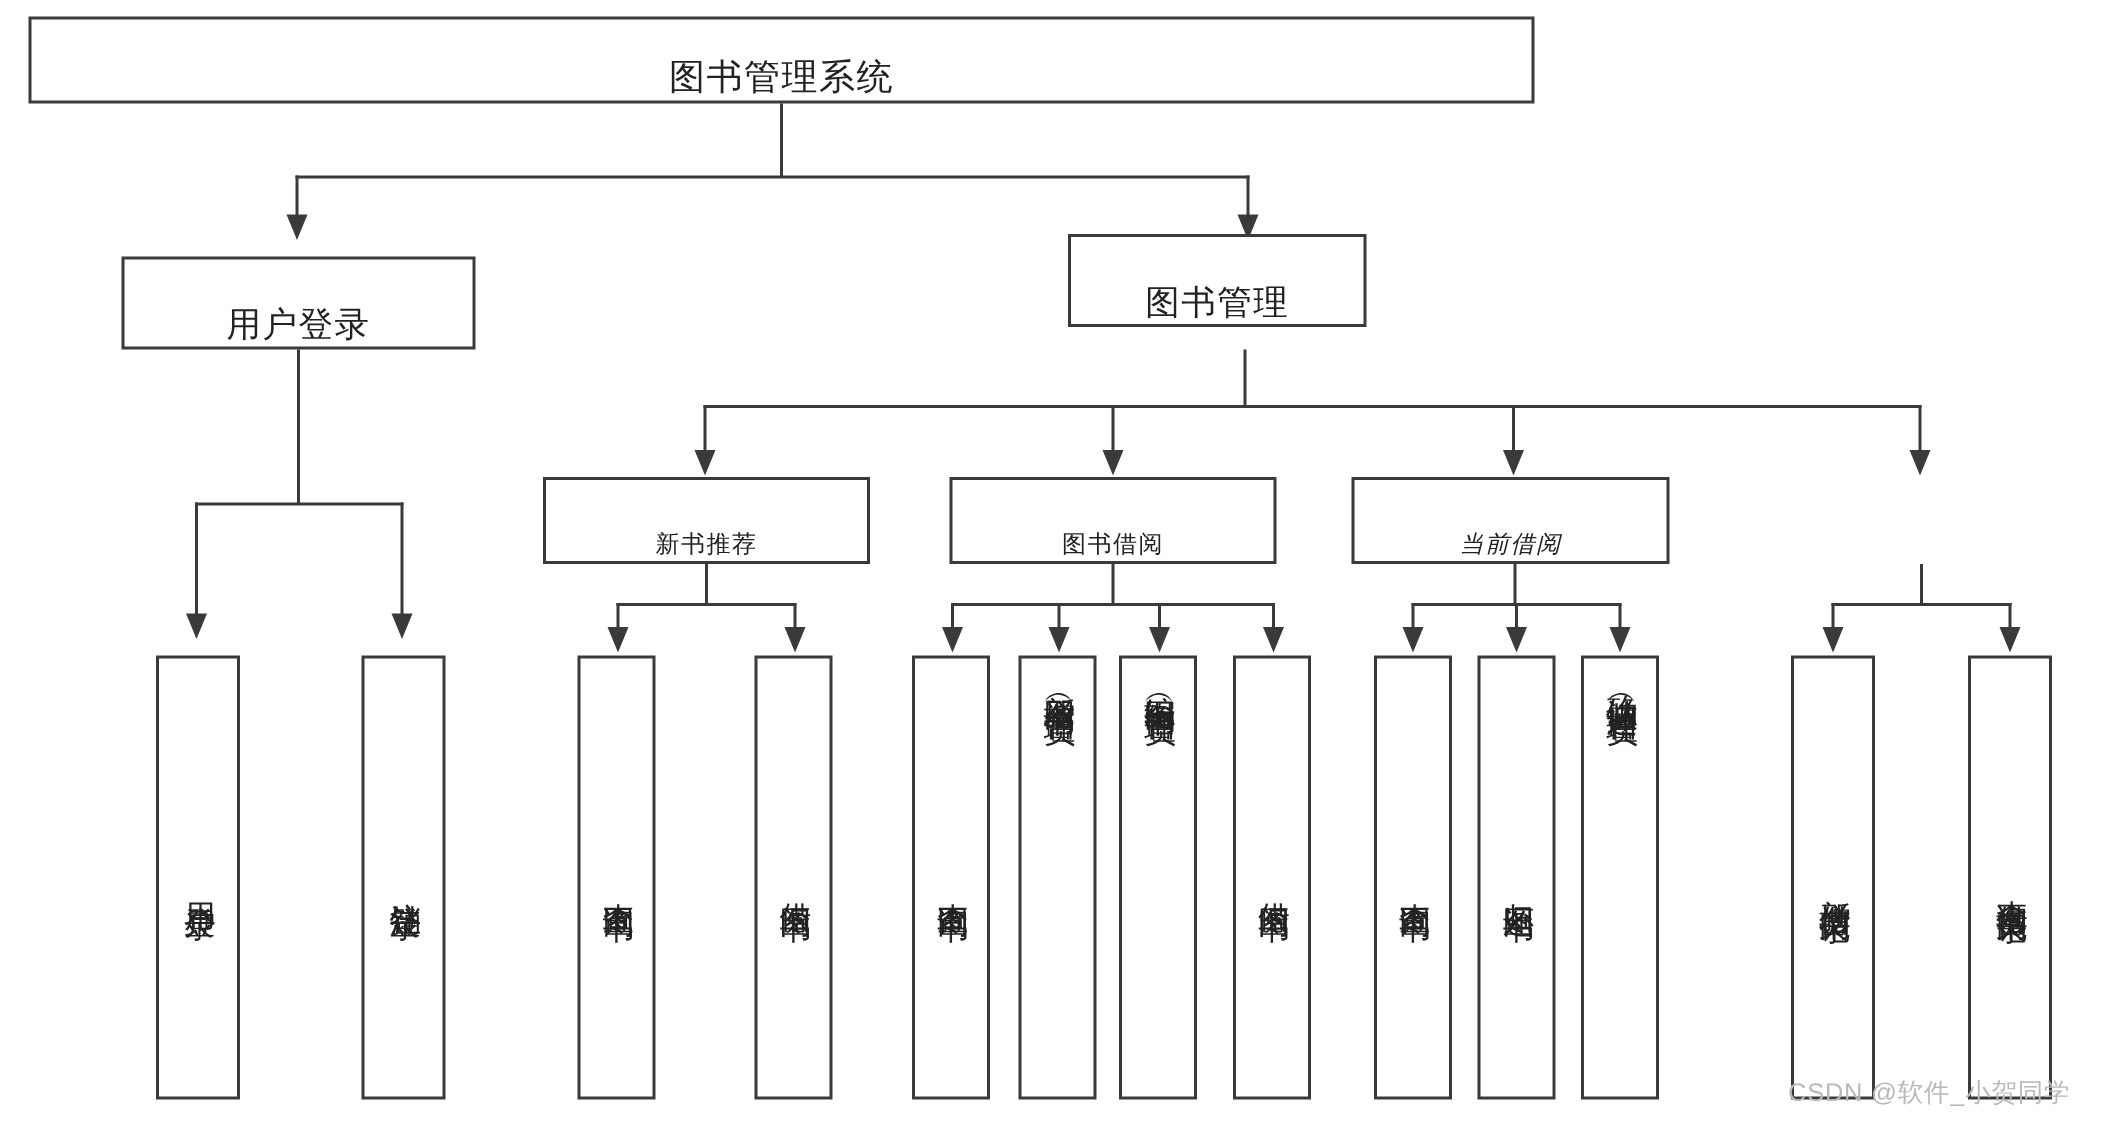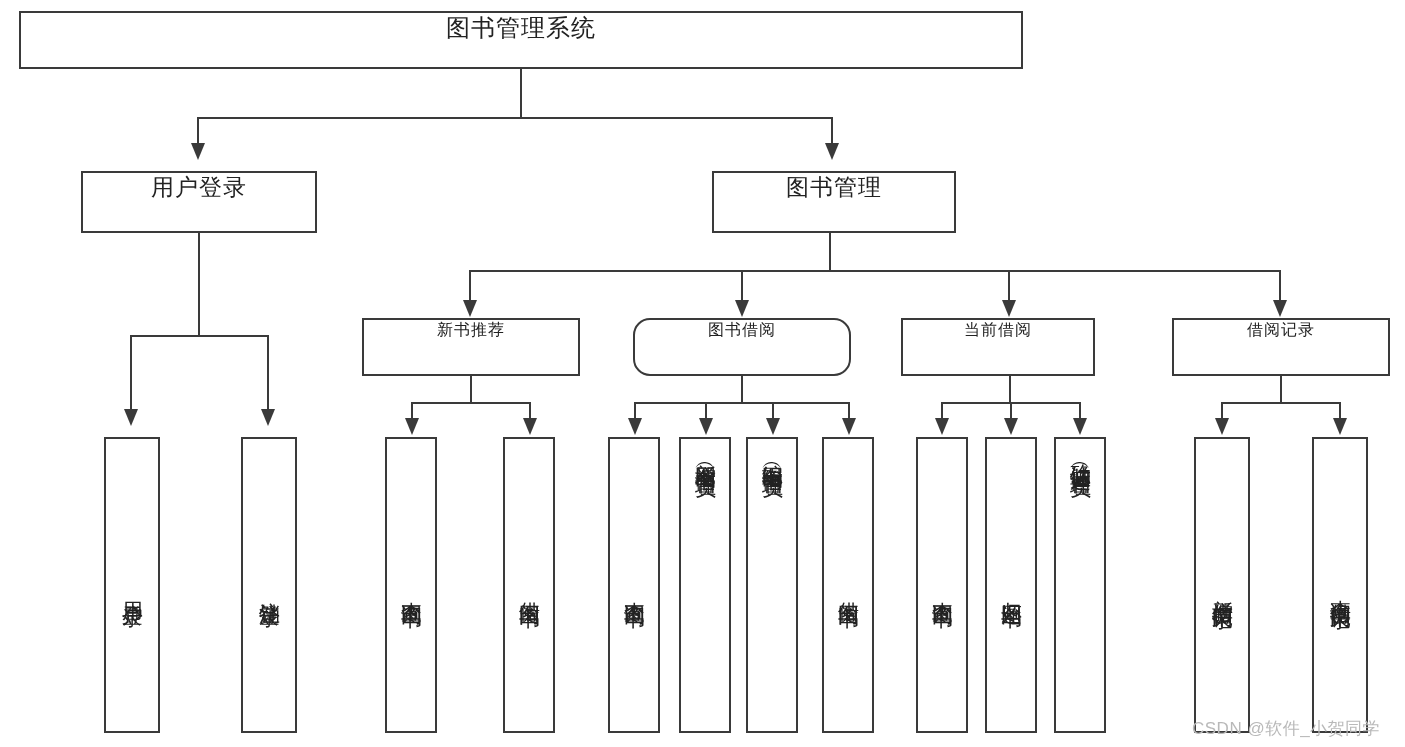--- a/index.html
+++ b/index.html
@@ -17,21 +17,21 @@
     background: #ffffff;
     overflow: hidden;
   }
   
   .node {
     position: absolute;
     box-sizing: border-box;
     background: #ffffff;
     border: 2px solid #3a3a3a;
     display: flex;
-    align-items: flex-start;
+    align-items: flex-end;
     justify-content: center;
     color: #1a1a1a;
   }
   .node .lbl {
     font-size: 23px;
     line-height: 1.25;
     letter-spacing: 1px;
     white-space: nowrap;
     color: #222222;
   }
@@ -102,21 +102,21 @@
 
   <div class="vline" style="left:197px; top:117px; width:2px; height:28px;"></div>
   <div class="arrow" style="left:191px; top:143px;"></div>
   <div class="vline" style="left:831px; top:117px; width:2px; height:28px;"></div>
   <div class="arrow" style="left:825px; top:143px;"></div>
 
   <div class="node level2" style="left:81px; top:171px; width:236px; height:62px;">
     <span class="lbl">用户登录</span>
   </div>
 
-  <div class="node level2" style="left:712px; top:171px; width:244px; height:62px;">
+  <div class="node level2" style="left:712px; top:156px; width:199px; height:62px;">
     <span class="lbl">图书管理</span>
   </div>
 
   <div class="vline" style="left:198px; top:233px; width:2px; height:103px;"></div>
   <div class="hline" style="left:130px; top:335px; width:139px; height:2px;"></div>
   <div class="vline" style="left:130px; top:335px; width:2px; height:76px;"></div>
   <div class="arrow" style="left:124px; top:409px;"></div>
   <div class="vline" style="left:267px; top:335px; width:2px; height:76px;"></div>
   <div class="arrow" style="left:261px; top:409px;"></div>
 
@@ -131,28 +131,25 @@
 
   <div class="vline" style="left:1008px; top:270px; width:2px; height:32px;"></div>
   <div class="arrow" style="left:1002px; top:300px;"></div>
 
   <div class="vline" style="left:1279px; top:270px; width:2px; height:32px;"></div>
   <div class="arrow" style="left:1273px; top:300px;"></div>
 
   <div class="node level3" style="left:362px; top:318px; width:218px; height:58px;">
     <span class="lbl">新书推荐</span>
   </div>
-  <div class="node level3" style="left:633px; top:318px; width:218px; height:58px;border-radius:17px;">
+  <div class="node level3" style="left:633px; top:318px; width:218px; height:58px;">
     <span class="lbl">图书借阅</span>
   </div>
-  <div class="node level3" style="left:901px; top:318px; width:194px; height:58px;">
+  <div class="node level3" style="left:901px; top:318px; width:212px; height:58px;font-style:italic;">
     <span class="lbl">当前借阅</span>
-  </div>
-  <div class="node level3" style="left:1172px; top:318px; width:218px; height:58px;">
-    <span class="lbl">借阅记录</span>
   </div>
 
   <div class="vline" style="left:470px; top:376px; width:2px; height:27px;"></div>
   <div class="hline" style="left:411px; top:402px; width:120px; height:2px;"></div>
   <div class="vline" style="left:411px; top:402px; width:2px; height:18px;"></div>
   <div class="arrow" style="left:405px; top:418px;"></div>
   <div class="vline" style="left:529px; top:402px; width:2px; height:18px;"></div>
   <div class="arrow" style="left:523px; top:418px;"></div>
 
   <div class="vline" style="left:741px; top:376px; width:2px; height:27px;"></div>

